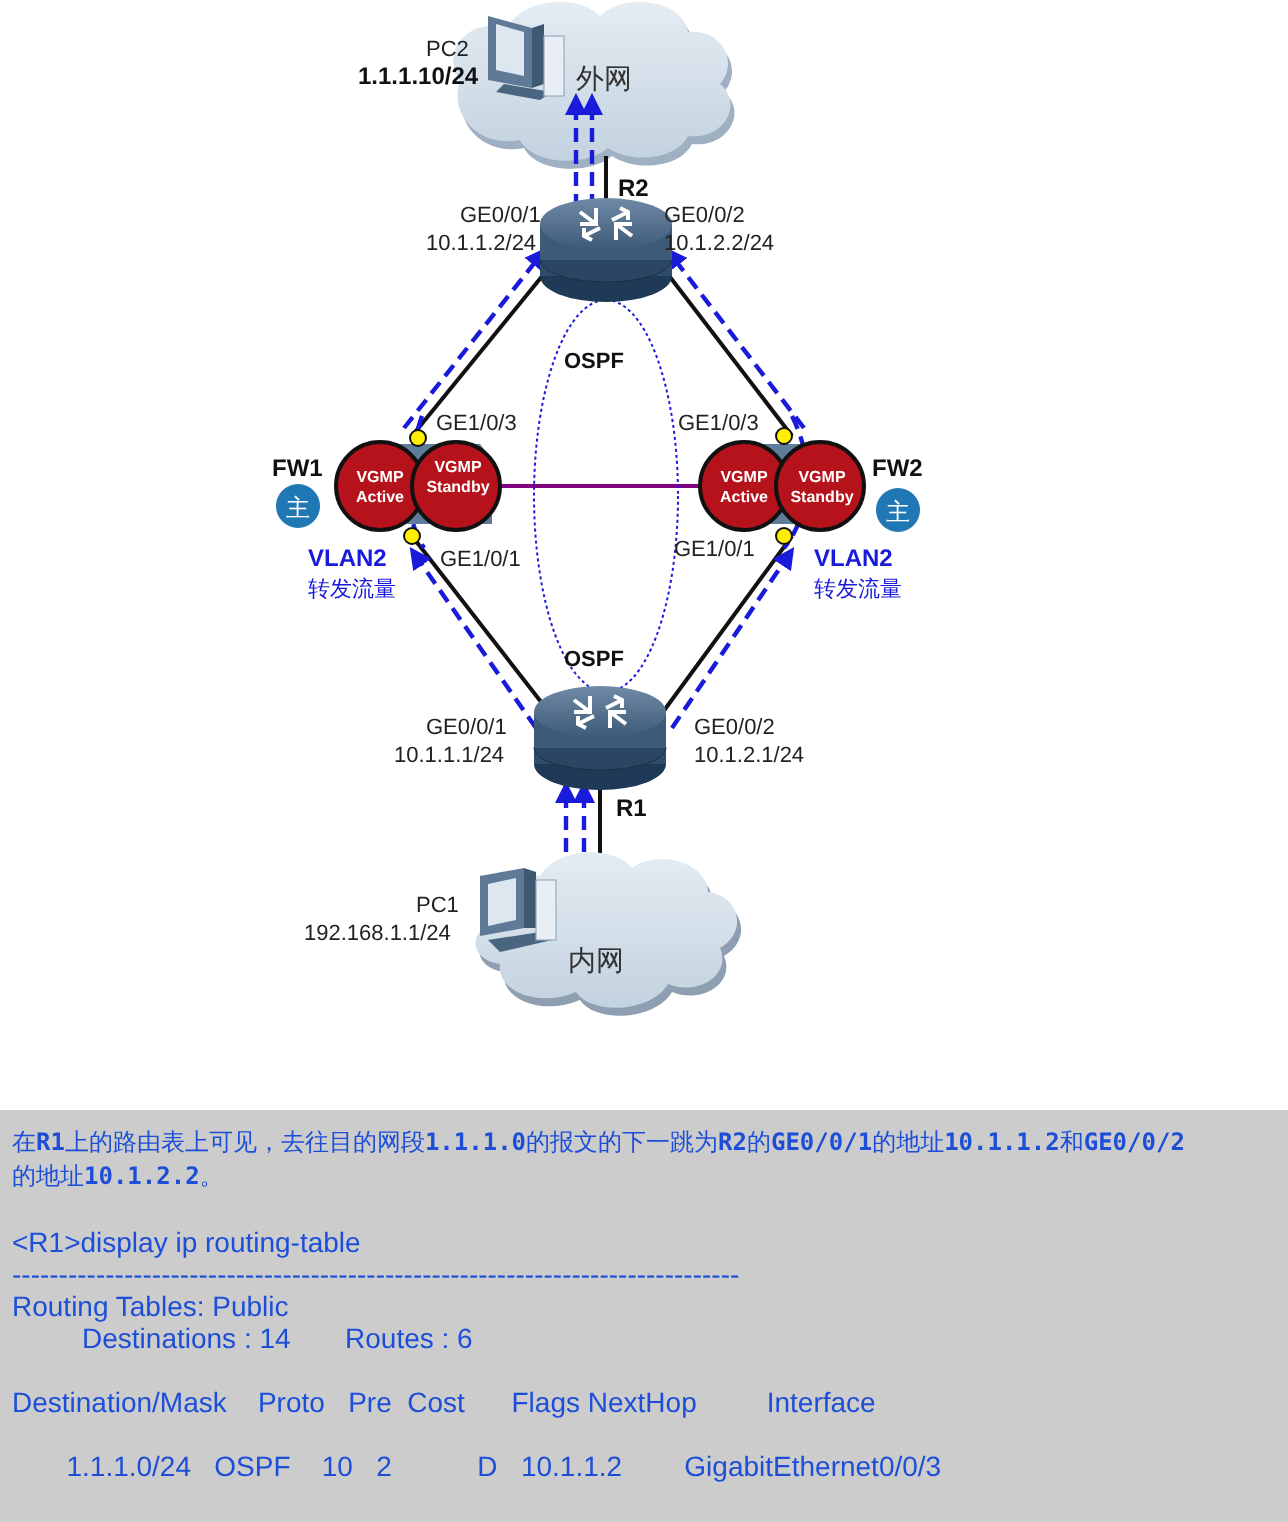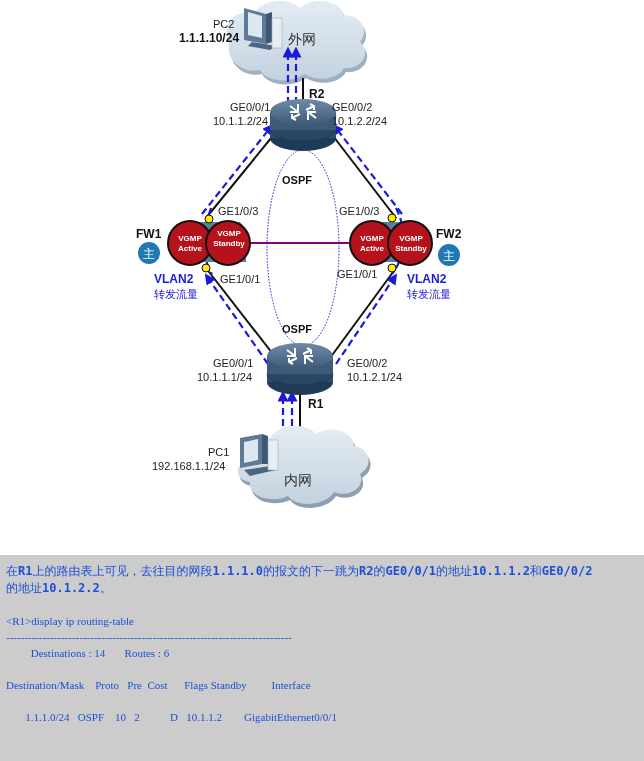--- a/index.html
+++ b/index.html
@@ -6,21 +6,21 @@
   body { width:644px; height:761px; position:relative; overflow:hidden; font-family:"Liberation Sans", sans-serif; }
   #diagram { position:absolute; left:0; top:0; width:644px; height:530px; }
   #diagram text { font-family:"Liberation Sans", sans-serif; }
   .lbl { font-size:11px; fill:#222; }
   .lbl-b { font-size:12px; font-weight:bold; fill:#111; }
   .lbl-blue { font-size:11px; fill:#1a1adb; }
   .lbl-blue-b { font-size:12px; font-weight:bold; fill:#1a1adb; }
   .vgmp { font-size:8px; font-weight:bold; fill:#fff; }
   .cn { font-size:14px; fill:#333; font-family:"DejaVu Sans", sans-serif; }
   #terminal { position:absolute; left:0; top:555px; width:644px; height:229px; background:#cccccc; box-sizing:border-box; padding:8px 6px 0 6px; color:#1d4ed8; }
-  .t-line { font-family:Liberation Serif, serif; font-size:11px; line-height:16px; white-space:pre; }
+  .t-line { font-family:Liberation Sans, sans-serif; font-size:14px; line-height:16px; white-space:pre; }
   .t-note { font-family:"DejaVu Sans", sans-serif; font-size:12px; line-height:17px; }
   .t-note b { font-family:"DejaVu Sans Mono", monospace; font-weight:bold; }
   .gap { height:16px; }
 </style>
 </head>
 <body>
 
 <svg id="diagram" viewBox="0 0 644 530" xmlns="http://www.w3.org/2000/svg">
   <defs>
     <marker id="arrowBlue" viewBox="0 0 10 10" refX="5" refY="5" markerWidth="5" markerHeight="5" orient="auto-start-reverse">
@@ -173,18 +173,19 @@
   <text class="lbl" x="152" y="470">192.168.1.1/24</text>
 </svg>
 
 <div id="terminal">
   <div class="t-note">
     <span>在</span><b>R1</b><span>上的路由表上可见，去往目的网段</span><b>1.1.1.0</b><span>的报文的下一跳为</span><b>R2</b><span>的</span><b>GE0/0/1</b><span>的地址</span><b>10.1.1.2</b><span>和</span><b>GE0/0/2</b><br><span>的地址</span><b>10.1.2.2</b><span>。</span>
   </div>
   <div class="gap"></div>
   <div class="t-line">&lt;R1&gt;display ip routing-table</div>
   <div class="t-line">------------------------------------------------------------------------------</div>
+  <div class="t-line">Routing Tables: Public</div>
   <div class="t-line">         Destinations : 14       Routes : 6</div>
   <div class="gap"></div>
-  <div class="t-line">Destination/Mask    Proto   Pre  Cost      Flags Standby         Interface</div>
+  <div class="t-line">Destination/Mask    Proto   Pre  Cost      Flags NextHop         Interface</div>
   <div class="gap"></div>
-  <div class="t-line">       1.1.1.0/24   OSPF    10   2           D   10.1.1.2        GigabitEthernet0/0/1</div>
+  <div class="t-line">       1.1.1.0/24   OSPF    10   2           D   10.1.1.2        GigabitEthernet0/0/3</div>
 </div>
 
 </body></html>

